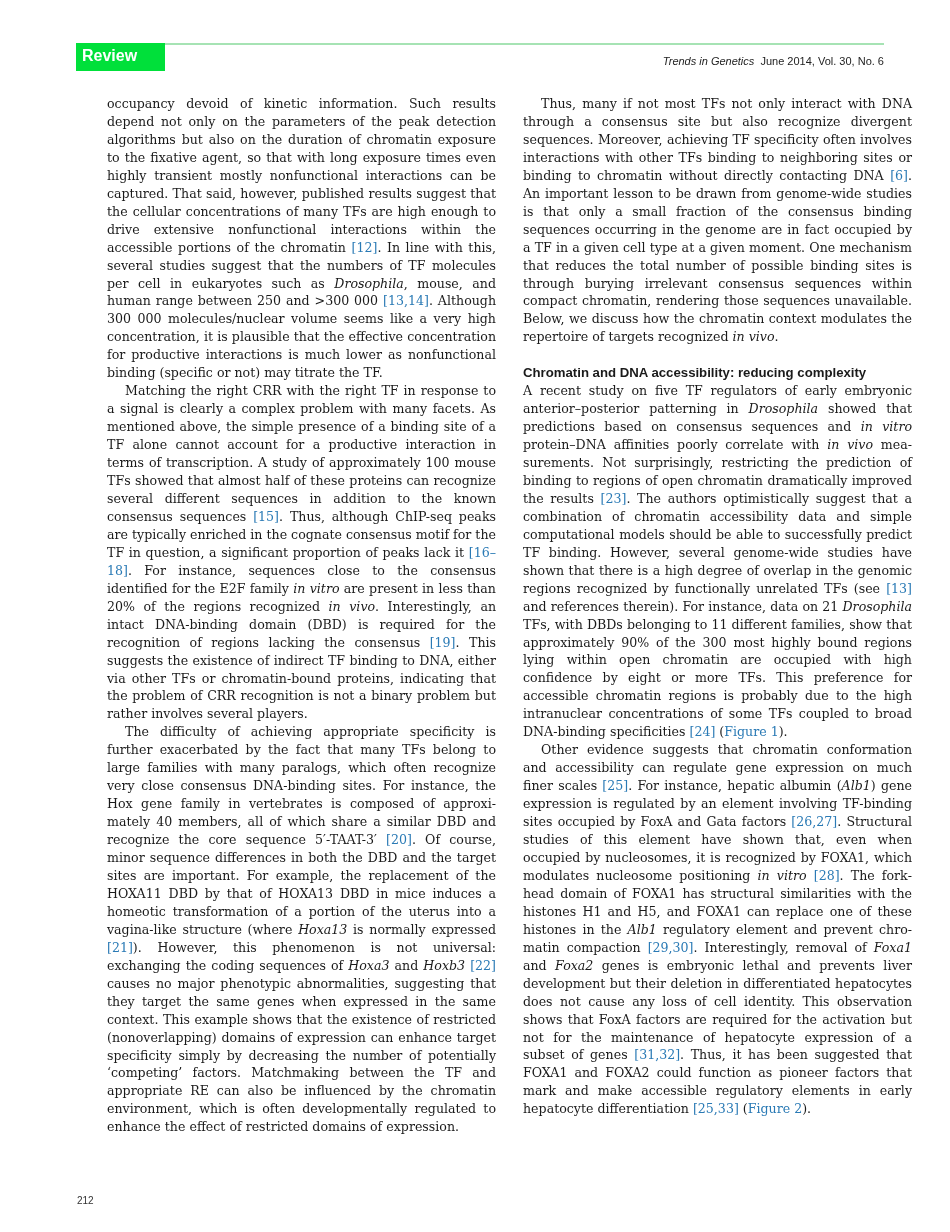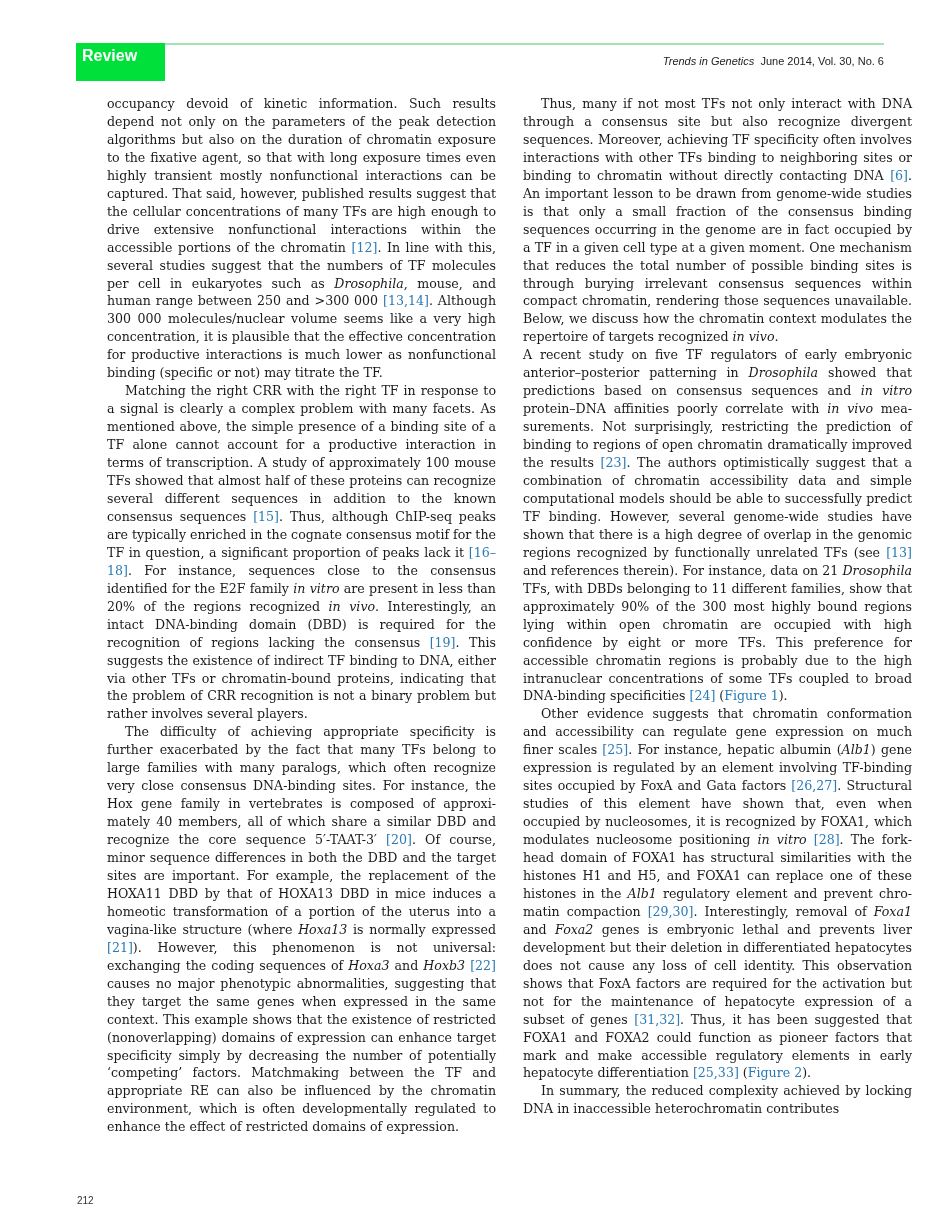--- a/index.html
+++ b/index.html
@@ -1,18 +1,18 @@
 <!DOCTYPE html>
 <html><head>
 <meta charset="utf-8">
 <style>
   html, body { margin: 0; padding: 0; background: #ffffff; }
   body { width: 950px; height: 1232px; position: relative; overflow: hidden; }
   .topline { position: absolute; left: 76px; top: 43px; width: 808px; height: 2px; background: #a6e3b4; }
-  .badge { position: absolute; left: 76px; top: 43px; width: 89px; height: 38px; background: #00e03a;
+  .badge { position: absolute; left: 76px; top: 43px; width: 89px; height: 28px; background: #00e03a;
            color: #ffffff; font-family: "Liberation Sans", sans-serif; font-weight: bold; font-size: 16px;
            line-height: 26px; padding-left: 6px; box-sizing: border-box; }
   .journal { position: absolute; right: 66px; top: 55px; font-family: "Liberation Sans", sans-serif;
              font-size: 11px; color: #222; white-space: nowrap; }
   .journal i { font-style: italic; }
   .col { position: absolute; top: 95px; width: 389px; font-family: "DejaVu Serif", "Liberation Serif", serif;
          font-size: 12.6px; line-height: 17.95px; color: #1a1a1a; text-align: justify; hyphens: manual; margin-left: 30px; }
   .col.left { left: 77px; }
   .col.right { left: 493px; }
   .col p { margin: 0; text-indent: 0; }
@@ -35,20 +35,20 @@
 <div class="col left" id="left-col">
     <p class="first"><span>occupancy devoid of kinetic information. Such results depend not only on the parameters of the peak detection algorithms but also on the duration of chromatin exposure to the fixative agent, so that with long exposure times even highly transient mostly nonfunctional interactions can be captured. That said, however, published results suggest that the cellular concentrations of many TFs are high enough to drive extensive nonfunctional interactions within the accessible portions of the chromatin </span><span class="ref">[12]</span><span>. In line with this, several studies suggest that the numbers of TF molecules per cell in eukaryotes such as </span><em>Drosophila</em><span>, mouse, and human range between 250 and &gt;300 000 </span><span class="ref">[13,14]</span><span>. Although 300 000 molecules/nuclear volume seems like a very high concentration, it is plausible that the effective concentration for productive interactions is much lower as nonfunctional binding (specific or not) may titrate the TF.</span></p>
     <p class="indent"><span>Matching the right CRR with the right TF in response to a signal is clearly a complex problem with many facets. As mentioned above, the simple presence of a binding site of a TF alone cannot account for a productive interaction in terms of transcription. A study of approximately 100 mouse TFs showed that almost half of these proteins can recognize several different sequences in addition to the known consensus sequences </span><span class="ref">[15]</span><span>. Thus, although ChIP-seq peaks are typically enriched in the cognate consensus motif for the TF in question, a significant proportion of peaks lack it </span><span class="ref">[16–18]</span><span>. For instance, sequences close to the consensus identified for the E2F family </span><em>in vitro</em><span> are present in less than 20% of the regions recognized </span><em>in vivo</em><span>. Interestingly, an intact DNA-binding domain (DBD) is required for the recognition of regions lacking the consensus </span><span class="ref">[19]</span><span>. This suggests the existence of indirect TF binding to DNA, either via other TFs or chromatin-bound proteins, indicating that the problem of CRR recognition is not a binary problem but rather involves several players.</span></p>
     <p class="indent"><span>The difficulty of achieving appropriate specificity is further exacerbated by the fact that many TFs belong to large families with many paralogs, which often recognize very close consensus DNA-binding sites. For instance, the Hox gene family in vertebrates is composed of approxi­mately 40 members, all of which share a similar DBD and recognize the core sequence 5′-TAAT-3′ </span><span class="ref">[20]</span><span>. Of course, minor sequence differences in both the DBD and the target sites are important. For example, the replacement of the HOXA11 DBD by that of HOXA13 DBD in mice induces a homeotic transformation of a portion of the uterus into a vagina-like structure (where </span><em>Hoxa13</em><span> is normally expressed </span><span class="ref">[21]</span><span>). However, this phenomenon is not univer­sal: exchanging the coding sequences of </span><em>Hoxa3</em><span> and </span><em>Hoxb3</em><span> </span><span class="ref">[22]</span><span> causes no major phenotypic abnormalities, suggesting that they target the same genes when expressed in the same context. This example shows that the existence of restricted (nonoverlapping) domains of expression can enhance target specificity simply by decreasing the num­ber of potentially ‘competing’ factors. Matchmaking be­tween the TF and appropriate RE can also be influenced by the chromatin environment, which is often developmen­tally regulated to enhance the effect of restricted domains of expression.</span></p>
   </div>
 
 <div class="col right">
   <div id="right-before">
       <p class="indent"><span>Thus, many if not most TFs not only interact with DNA through a consensus site but also recognize divergent sequences. Moreover, achieving TF specificity often involves interactions with other TFs binding to neighbor­ing sites or binding to chromatin without directly contact­ing DNA </span><span class="ref">[6]</span><span>. An important lesson to be drawn from genome-wide studies is that only a small fraction of the consensus binding sequences occurring in the genome are in fact occupied by a TF in a given cell type at a given moment. One mechanism that reduces the total number of possible binding sites is through burying irrelevant con­sensus sequences within compact chromatin, rendering those sequences unavailable. Below, we discuss how the chromatin context modulates the repertoire of targets recognized </span><em>in vivo</em><span>.</span></p>
     </div>
+  <div class="heading">Chromatin and DNA accessibility: reducing complexity</div>
   <div id="right-after">
       <p class="first"><span>A recent study on five TF regulators of early embryonic anterior–posterior patterning in </span><em>Drosophila</em><span> showed that predictions based on consensus sequences and </span><em>in vitro</em><span> protein–DNA affinities poorly correlate with </span><em>in vivo</em><span> mea­surements. Not surprisingly, restricting the prediction of binding to regions of open chromatin dramatically im­proved the results </span><span class="ref">[23]</span><span>. The authors optimistically sug­gest that a combination of chromatin accessibility data and simple computational models should be able to suc­cessfully predict TF binding. However, several genome-wide studies have shown that there is a high degree of overlap in the genomic regions recognized by functionally unrelated TFs (see </span><span class="ref">[13]</span><span> and references therein). For instance, data on 21 </span><em>Drosophila</em><span> TFs, with DBDs belong­ing to 11 different families, show that approximately 90% of the 300 most highly bound regions lying within open chromatin are occupied with high confidence by eight or more TFs. This preference for accessible chromatin regions is probably due to the high intranuclear concen­trations of some TFs coupled to broad DNA-binding specificities </span><span class="ref">[24]</span><span> (</span><span class="ref">Figure 1</span><span>).</span></p>
       <p class="indent"><span>Other evidence suggests that chromatin conformation and accessibility can regulate gene expression on much finer scales </span><span class="ref">[25]</span><span>. For instance, hepatic albumin (</span><em>Alb1</em><span>) gene expression is regulated by an element involving TF-bind­ing sites occupied by FoxA and Gata factors </span><span class="ref">[26,27]</span><span>. Struc­tural studies of this element have shown that, even when occupied by nucleosomes, it is recognized by FOXA1, which modulates nucleosome positioning </span><em>in vitro</em><span> </span><span class="ref">[28]</span><span>. The fork­head domain of FOXA1 has structural similarities with the histones H1 and H5, and FOXA1 can replace one of these histones in the </span><em>Alb1</em><span> regulatory element and prevent chro­matin compaction </span><span class="ref">[29,30]</span><span>. Interestingly, removal of </span><em>Foxa1</em><span> and </span><em>Foxa2</em><span> genes is embryonic lethal and prevents liver development but their deletion in differentiated hepato­cytes does not cause any loss of cell identity. This observa­tion shows that FoxA factors are required for the activation but not for the maintenance of hepatocyte expression of a subset of genes </span><span class="ref">[31,32]</span><span>. Thus, it has been suggested that FOXA1 and FOXA2 could function as pioneer factors that mark and make accessible regulatory elements in early hepatocyte differentiation </span><span class="ref">[25,33]</span><span> (</span><span class="ref">Figure 2</span><span>).</span></p>
-      <p class="indent"><span>In summary, the reduced complexity achieved by locking DNA in inaccessible heterochromatin contributes</span></p>
     </div>
 </div>
 
 <div class="pagenum">212</div>
 
 </body></html>

